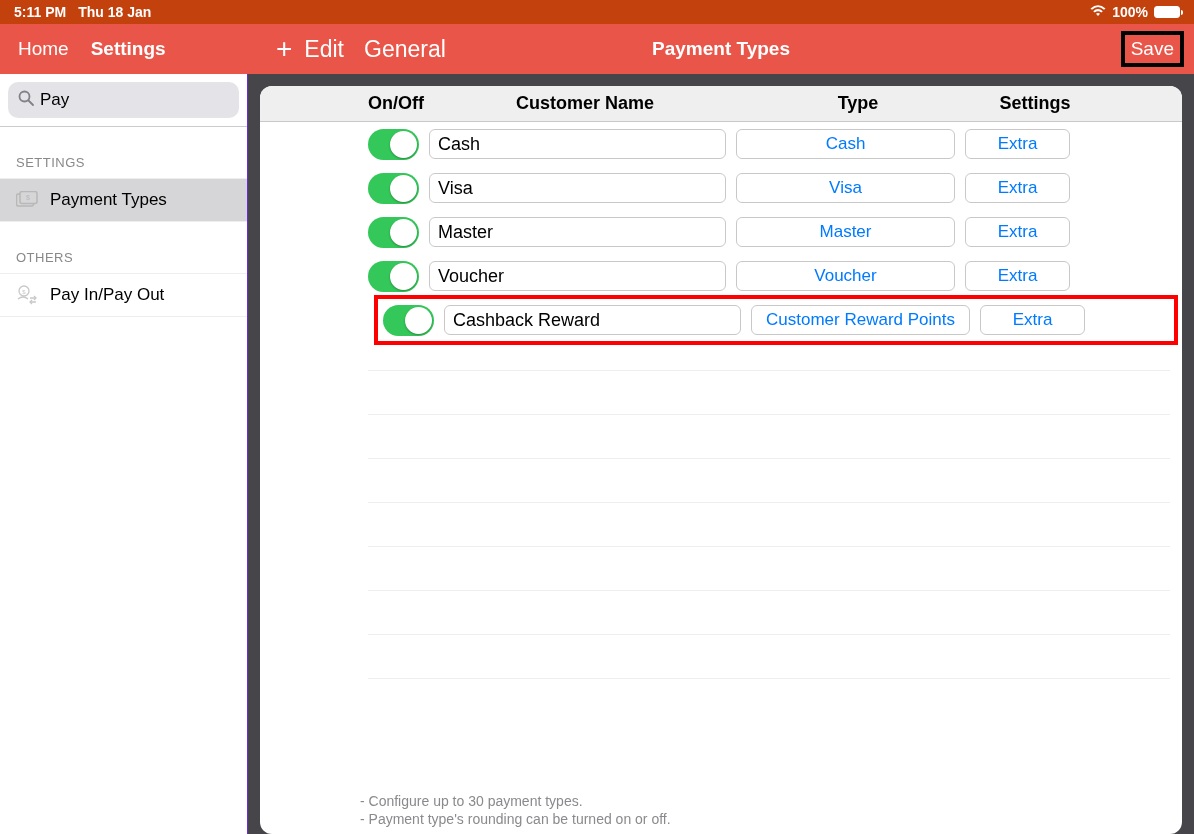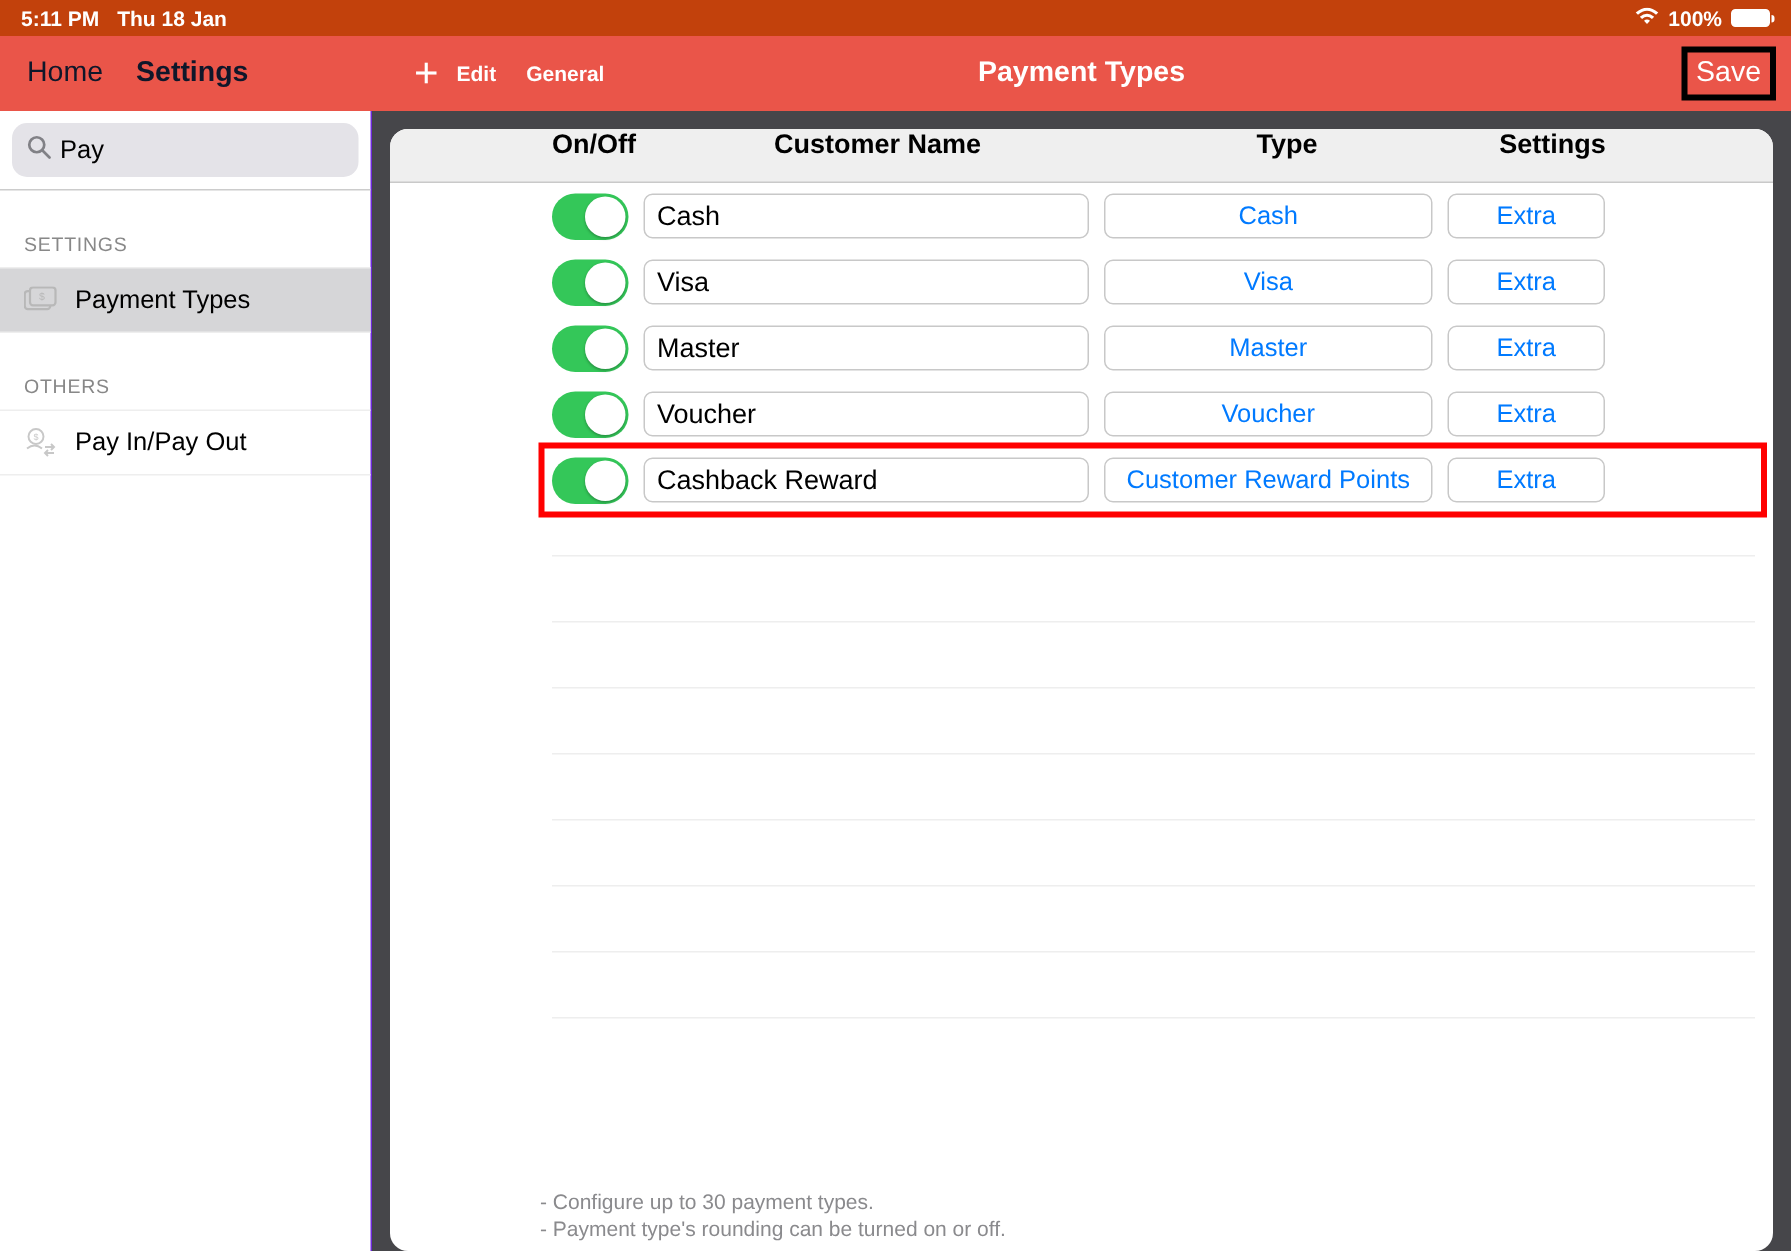--- a/index.html
+++ b/index.html
@@ -8,25 +8,25 @@
 
 .status-bar { height: 24px; background: #c2410c; color: #fff; display: flex; align-items: center; padding: 0 14px; font-size: 14px; font-weight: 600; }
 .status-left { display: flex; gap: 12px; }
 .status-right { margin-left: auto; display: flex; align-items: center; gap: 6px; }
 .battery { width: 26px; height: 12px; border: 1.5px solid #fff; border-radius: 3px; position: relative; background: #fff; }
 .battery::after { content: ""; position: absolute; right: -4px; top: 3px; width: 2.5px; height: 5px; background: #fff; border-radius: 0 2px 2px 0; }
 .wifi-icon { font-size: 14px; }
 
 .topbar { height: 50px; background: #ea5549; display: flex; align-items: center; }
 .topbar-left { width: 248px; display: flex; align-items: center; gap: 22px; padding-left: 18px; }
-.topbar-left .link { color: #0f172a; font-size: 19px; font-weight: 400; }
+.topbar-left .link { color: #ffffff; font-size: 19px; font-weight: 400; }
 .topbar-left .active { font-weight: 700; }
 .topbar-right { flex: 1; display: flex; align-items: center; padding: 0 10px 0 28px; position: relative; }
 .plus-icon { color: #fff; font-size: 28px; font-weight: 300; margin-right: 12px; }
-.edit-link, .general-link { color: #fff; font-size: 14px; font-weight: 700; margin-right: 20px; }
+.edit-link, .general-link { color: #fff; font-size: 23px; font-weight: 400; margin-right: 20px; }
 .topbar-title { position: absolute; left: 50%; transform: translateX(-50%); color: #fff; font-size: 19px; font-weight: 700; }
 .save-btn { margin-left: auto; color: #fff; font-size: 19px; font-weight: 400; padding: 3px 6px; border: 4px solid #000; }
 
 .body { display: flex; height: 760px; }
 .sidebar { width: 248px; background: #fff; border-right: 1px solid #6d28d9; }
 
 .search-wrap { padding: 8px 8px; border-bottom: 1px solid #ccc; }
 .search-box { display: flex; align-items: center; background: #e4e3e8; border-radius: 10px; height: 36px; padding: 0 10px; }
 .search-icon { color: #818186; margin-right: 6px; }
 .search-input { flex: 1; border: none; background: transparent; font-size: 17px; color: #000; outline: none; }
@@ -34,29 +34,29 @@
 
 .section-header { font-size: 13px; color: #888; font-weight: 400; letter-spacing: 0.5px; padding: 28px 16px 8px 16px; text-transform: uppercase; }
 .side-item { display: flex; align-items: center; height: 44px; padding: 0 16px; gap: 12px; font-size: 17px; color: #000; border-bottom: 1px solid #eee; }
 .side-item.selected { background: #d6d6d8; }
 .side-item.first { border-top: 1px solid #eee; }
 .side-icon { width: 22px; height: 22px; color: #b8b8b8; display: flex; align-items: center; justify-content: center; }
 
 .content { flex: 1; background: #46464a; position: relative; padding: 12px 12px 0 12px; }
 .panel { background: #fff; border-radius: 12px; height: 100%; overflow: hidden; position: relative; }
 
-.thead { display: flex; height: 36px; background: #efefef; border-bottom: 1px solid #c9c9c9; padding-left: 108px; padding-right: 12px; font-weight: 700; font-size: 18px; }
+.thead { display: flex; align-items: center; height: 36px; background: #efefef; border-bottom: 1px solid #c9c9c9; padding-left: 108px; padding-right: 12px; font-weight: 700; font-size: 18px; }
 .th1 { width: 56px; }
 .th2 { flex: 0 0 302px; text-align: center; }
 .th3 { flex: 0 0 224px; text-align: center; }
 .th4 { flex: 0 0 110px; text-align: center; }
 .spacer10 { width: 10px; }
 
 .row { display: flex; align-items: center; height: 44px; padding-left: 108px; padding-right: 12px; gap: 10px; }
-.row.highlight-wrap { position: relative; }
+.row.highlight-wrap { position: relative; margin-left: 15px; }
 .highlight-box { position: absolute; left: 99px; right: 4px; top: -3px; bottom: -3px; border: 4px solid #f00; pointer-events: none; }
 
 .toggle { width: 51px; height: 31px; background: #34c759; border-radius: 16px; position: relative; flex: 0 0 51px; cursor: pointer; }
 .toggle .knob { position: absolute; right: 2px; top: 2px; width: 27px; height: 27px; background: #fff; border-radius: 50%; box-shadow: 0 1px 2px rgba(0,0,0,.3); }
 
 .name-input { flex: 0 0 297px; height: 30px; border: 1px solid #c8c8c8; border-radius: 6px; padding: 0 8px; font-size: 18px; color: #000; }
 .type-btn { flex: 0 0 219px; height: 30px; border: 1px solid #c8c8c8; border-radius: 6px; background: #fff; color: #007aff; font-size: 17px; cursor: pointer; }
 .extra-btn { flex: 0 0 105px; height: 30px; border: 1px solid #c8c8c8; border-radius: 6px; background: #fff; color: #007aff; font-size: 17px; cursor: pointer; }
 
 .empty-row { height: 44px; border-top: 1px solid #eee; margin-left: 108px; margin-right: 12px; }

